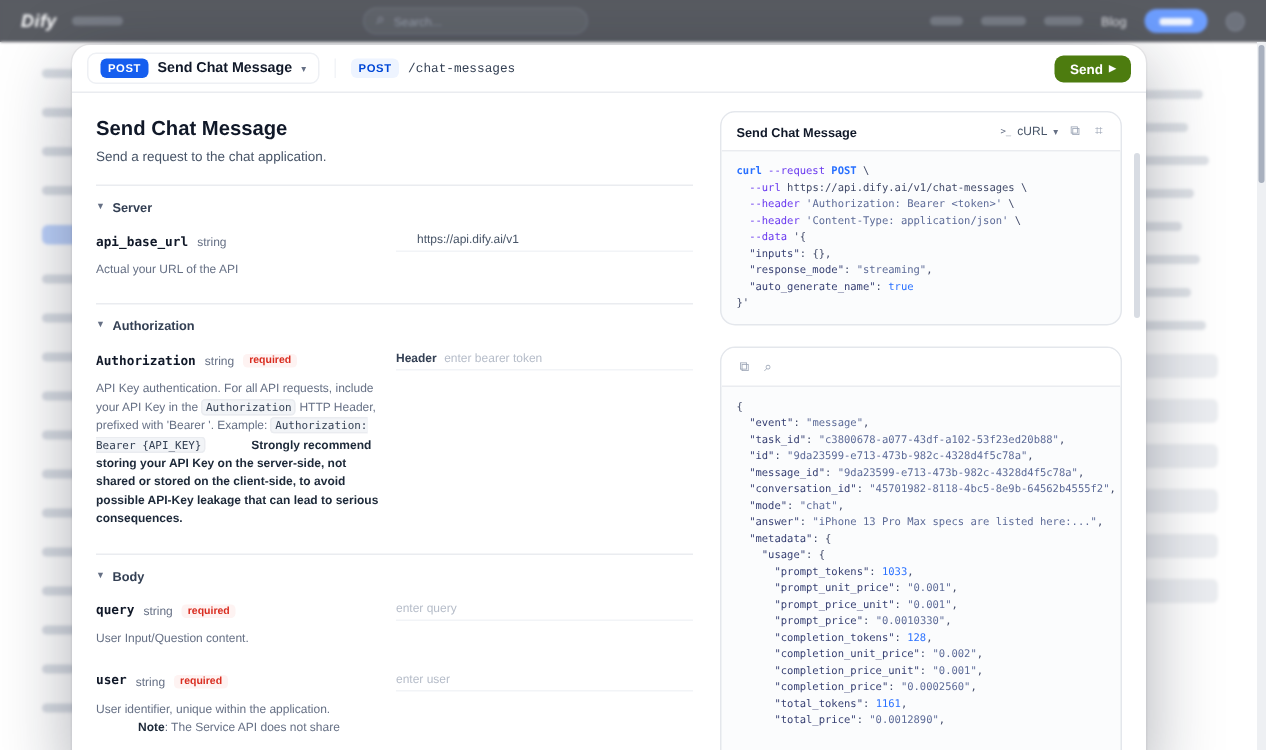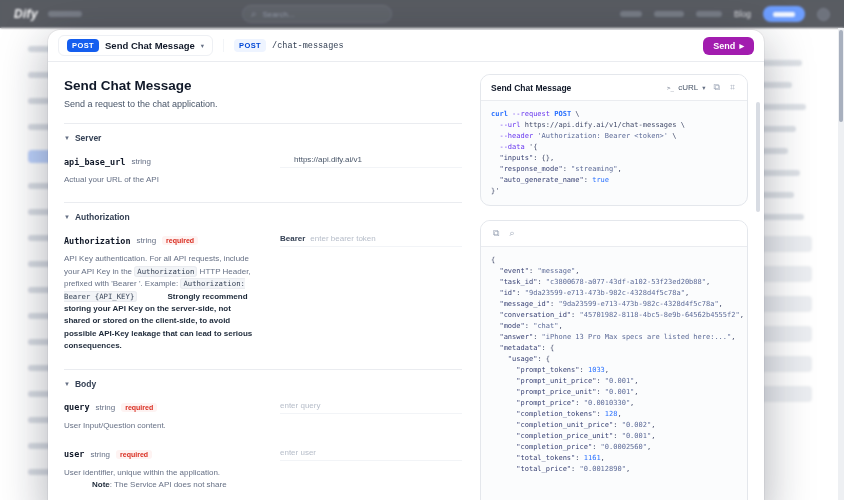--- a/index.html
+++ b/index.html
@@ -44,38 +44,38 @@
                  border-bottom:1px solid #eaecf0; }
   .endpoint-select{ display:flex; align-items:center; gap:6px; border:1px solid #eef0f4; border-radius:6px;
                     padding:3px 8px; background:#fff; cursor:pointer; }
   .method-badge{ font-size:7.5px; font-weight:700; letter-spacing:.4px; padding:2px 5px; border-radius:4px; }
   .method-badge.solid{ background:#155eef; color:#fff; }
   .method-badge.soft{ background:#eef4ff; color:#0047d6; }
   .ep-label{ font-size:9.5px; font-weight:600; color:#101828; }
   .chev{ font-size:6.5px; color:#667085; }
   .path-group{ display:flex; align-items:center; gap:6px; padding-left:10px; border-left:1px solid #f2f4f7; }
   .path{ font-family:Liberation Mono, monospace; font-size:8.5px; color:#344054; }
-  .send-btn{ margin-left:auto; background:#a21caf; color:#fff; border:none; border-radius:6px;
+  .send-btn{ margin-left:auto; background:#4d7c0f; color:#fff; border:none; border-radius:6px;
              font-size:9px; font-weight:600; padding:4px 10px; display:flex; align-items:center; gap:4px;
              font-family:inherit; cursor:pointer; }
   .send-btn .play{ font-size:6px; line-height:1; }
 
   .modal-body{ position:relative; display:flex; gap:18px; padding:12px 16px 0 16px; height:calc(100% - 32px); overflow:hidden; }
   .modal-scrollbar{ position:absolute; top:40px; right:4px; width:4px; height:400px; }
   .modal-scrollbar .thumb{ width:4px; height:110px; border-radius:2px; background:#d8dce3; }
 
   
   .doc-col{ width:398px; flex:none; }
   .doc-title{ font-size:13.5px; font-weight:700; color:#101828; margin:4px 0 6px; }
   .doc-subtitle{ font-size:9px; color:#475467; margin-bottom:14px; }
   .section{ border-top:1px solid #eaecf0; padding-top:9px; margin-top:12px; }
   .sec-head{ display:flex; align-items:center; gap:5px; font-size:8.5px; font-weight:600; color:#344054;
              margin-bottom:12px; cursor:pointer; }
   .chev-sm{ font-size:6px; color:#667085; }
-  .field{ display:grid; grid-template-columns:200px 1fr; column-gap:16px; margin-bottom:16px; }
+  .field{ display:grid; grid-template-columns:200px 1fr; margin-bottom:16px; }
   .field-meta{ display:flex; align-items:center; gap:6px; }
   .fname{ font-family:"DejaVu Sans Mono",monospace; font-size:8.5px; font-weight:700; color:#101828; }
   .ftype{ font-size:8px; color:#667085; }
   .freq{ font-size:7px; font-weight:600; color:#d92d20; background:#fef3f2; padding:1px 4px; border-radius:3px; }
   .field-input{ grid-column:2; display:flex; align-items:baseline; gap:5px; font-size:8px;
                 border-bottom:1px solid #f2f4f7; padding-bottom:3px; min-height:12px; cursor:text; }
   .fprefix{ color:#344054; font-weight:600; }
   .fval{ color:#475467;padding-left:14px; }
   .fph{ color:#b6bdc9; }
   .fdesc{ grid-column:1; grid-row:2; max-width:192px; font-size:8px; line-height:1.55; color:#667085; margin-top:6px; }
@@ -215,21 +215,21 @@
                 <span class="chev-sm">▼</span>
                 <span>Authorization</span>
               </div>
               <div class="field">
                 <div class="field-meta">
                   <span class="fname">Authorization</span>
                   <span class="ftype">string</span>
                   <span class="freq">required</span>
                 </div>
                 <div class="field-input">
-                  <span class="fprefix">Bearer</span>
+                  <span class="fprefix">Header</span>
                   <span class="fph">enter bearer token</span>
                 </div>
                 <div class="fdesc"><span>API Key authentication. For all API requests, include your API Key in the </span><code>Authorization</code><span> HTTP Header, prefixed with 'Bearer '. Example: </span><code>Authorization: Bearer {API_KEY}</code><b> Strongly recommend storing your API Key on the server-side, not shared or stored on the client-side, to avoid possible API-Key leakage that can lead to serious consequences.</b></div>
               </div>
             </div>
             <div class="section">
               <div class="sec-head">
                 <span class="chev-sm">▼</span>
                 <span>Body</span>
               </div>
@@ -268,20 +268,21 @@
               <span>cURL</span>
               <span class="chev">▾</span>
             </div>
             <button class="icon-btn">⧉</button>
             <button class="icon-btn">⌗</button>
           </div>
           <div class="code-body" id="curl-code">
               <div class="cl"><i class="tk-kw">curl</i> <i class="tk-flag">--request</i> <i class="tk-kw">POST</i> \</div>
               <div class="cl">  <i class="tk-flag">--url</i> https://api.dify.ai/v1/chat-messages \</div>
               <div class="cl">  <i class="tk-flag">--header</i> <i class="tk-str">'Authorization: Bearer &lt;token&gt;'</i> \</div>
+              <div class="cl">  <i class="tk-flag">--header</i> <i class="tk-str">'Content-Type: application/json'</i> \</div>
               <div class="cl">  <i class="tk-flag">--data</i> '{</div>
               <div class="cl">  <i class="tk-key">"inputs"</i>: {},</div>
               <div class="cl">  <i class="tk-key">"response_mode"</i>: <i class="tk-str">"streaming"</i>,</div>
               <div class="cl">  <i class="tk-key">"auto_generate_name"</i>: <i class="tk-num">true</i></div>
               <div class="cl">}'</div>
             </div>
         </div>
 
         <div class="code-card resp">
           <div class="code-card-header">

